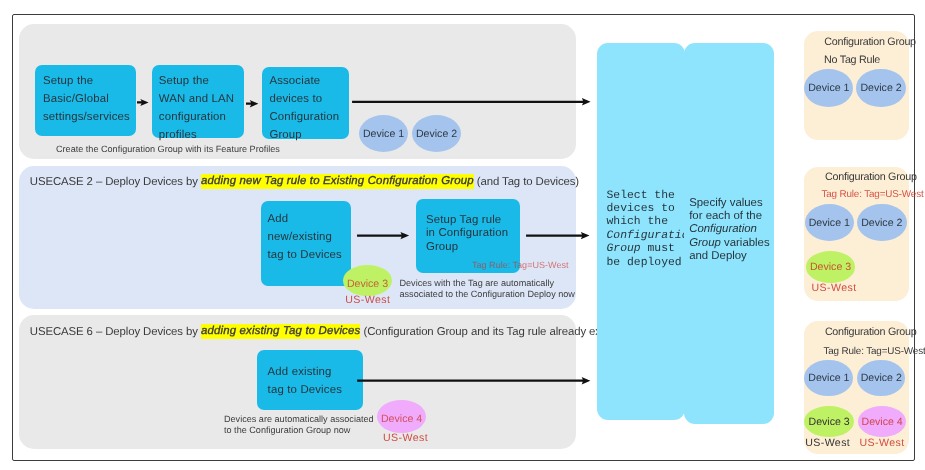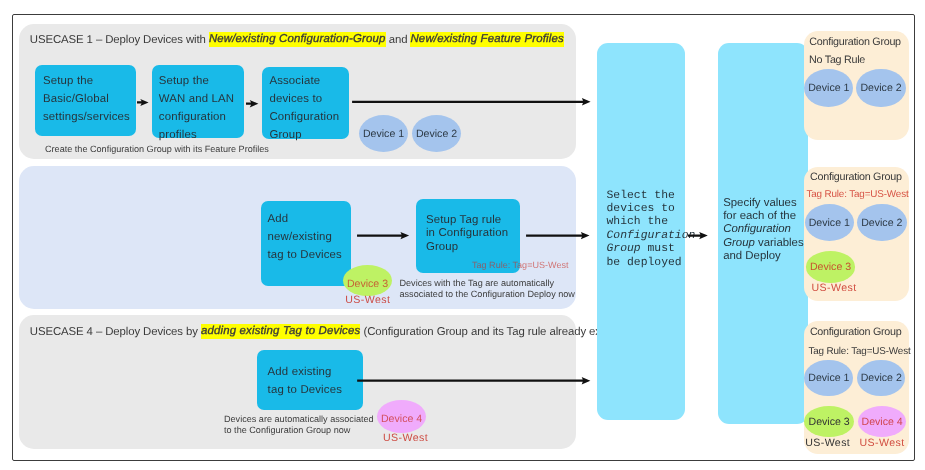--- a/index.html
+++ b/index.html
@@ -40,38 +40,37 @@
 
   
   .ell{position:absolute;border-radius:50%;display:flex;align-items:center;
        justify-content:center;font-size:10.6px;white-space:nowrap;}
   .ell.blue{background:#a4c4ed;color:#2d3a46;}
   .ell.green{background:#bef264;}
   .ell.cyan{background:#f0abfc;}
 
   
   .cg{position:absolute;background:#fdeed6;border-radius:14px;}
-  .cg .cgt{position:absolute;white-space:nowrap;font-size:10.75px;letter-spacing:-0.28px;color:#3a3a3a;}
+  .cg .cgt{position:absolute;white-space:nowrap;font-size:10.75px;letter-spacing:-0.28px;color:#3a3a3a;margin-left:15px;}
   .cg .cgt.red{color:rgba(210,60,48,0.88);}
 
   
   .note{position:absolute;font-size:9.1px;line-height:10.4px;color:#3c3c3c;
         white-space:nowrap;}
   .taglabel{position:absolute;font-size:9.05px;color:rgba(200,45,35,0.62);white-space:nowrap;}
   .uswest{position:absolute;font-size:10.6px;letter-spacing:0.4px;color:rgba(200,45,35,0.84);white-space:nowrap;}
   .uswest.dark{color:#333333;}
 </style>
 </head>
 <body>
 
 <div id="canvas">
   <div class="frame"></div>
 
   <div class="uc uc1"></div>
-  <div class="uc-title" style="left:29.8px;top:33.6px;"><span>USECASE 1 – Deploy Devices with </span><span class="hl">New/existing Configuration-Group</span><span> and </span><span class="hl">New/existing Feature Profiles</span></div>
 
   <div class="procbox" style="left:34.5px;top:65.4px;width:101.6px;height:70.8px;">
       <div class="lbl">Setup the<br>Basic/Global<br>settings/services</div>
     </div>
   <svg class="arrowsvg" style="left:137.20px;top:98.65px;" width="11.60" height="6.90" viewBox="0 0 11.60 6.90">
       <path d="M0.00,2.35 L4.60,2.35 L3.30,0.00 L11.60,3.45 L3.30,6.90 L4.60,4.55 L0.00,4.55 Z"></path>
     </svg>
   <div class="procbox" style="left:152px;top:65px;width:92px;height:73px;">
       <div class="lbl" style="left:6.8px;top:6.5px;">Setup the<br>WAN and LAN<br>configuration<br>profiles</div>
     </div>
@@ -86,23 +85,24 @@
       <path d="M0.00,2.70 L231.10,2.70 L230.00,0.00 L238.70,3.80 L230.00,7.60 L231.10,4.90 L0.00,4.90 Z"></path>
     </svg>
 
   <div class="ell blue" style="left:359px;top:115px;width:49px;height:37px;">
       <span>Device 1</span>
     </div>
   <div class="ell blue" style="left:412px;top:115px;width:49px;height:37px;">
       <span>Device 2</span>
     </div>
 
-  <div class="note" style="left:45px;top:144px;text-align:center;">Create the Configuration Group with its Feature Profiles</div>
+  <div class="note" style="left:56px;top:144px;text-align:center;">Create the Configuration Group with its Feature Profiles</div>
 
   <div class="uc uc2"></div>
+  <div class="uc-title" style="left:29.8px;top:175.6px;"><span>USECASE 2 – Deploy Devices by </span><span class="hl">adding new Tag rule to Existing Configuration Group</span><span> (and Tag to Devices)</span></div>
 
   <div class="procbox" style="left:261px;top:201px;width:90px;height:85px;">
       <div class="lbl" style="left:6.5px;top:8.8px;">Add<br>new/existing<br>tag to Devices</div>
     </div>
   <svg class="arrowsvg" style="left:356.70px;top:231.90px;" width="52.20" height="7.20" viewBox="0 0 52.20 7.20">
       <path d="M0.00,2.50 L44.60,2.50 L43.50,0.00 L52.20,3.60 L43.50,7.20 L44.60,4.70 L0.00,4.70 Z"></path>
     </svg>
   <div class="procbox" style="left:416.2px;top:198.6px;width:103.9px;height:74px;">
       <div class="lbl" style="left:9.7px;top:15.3px;line-height:13.5px;">Setup Tag rule<br>in Configuration<br>Group</div>
     </div>
@@ -114,21 +114,21 @@
 
   <div class="ell green" style="left:342.8px;top:264.5px;width:49.4px;height:31.5px;color:rgba(200,45,35,0.72);padding-top:7px;box-sizing:border-box;">
       <span>Device 3</span>
     </div>
   <div class="uswest" style="left:345.3px;top:293.7px;">US-West</div>
 
   <div class="note" style="left:399.5px;top:278px;">Devices with the Tag are automatically</div>
   <div class="note" style="left:399.5px;top:288.5px;">associated to the Configuration Deploy now</div>
 
   <div class="uc uc3"></div>
-  <div class="uc-title" style="left:29.8px;top:325.6px;"><span>USECASE 4 – Deploy Devices by </span><span class="hl">adding existing Tag to Devices</span><span> (Configuration Group and its Tag rule already exists)</span></div>
+  <div class="uc-title" style="left:29.8px;top:325.6px;"><span>USECASE 6 – Deploy Devices by </span><span class="hl">adding existing Tag to Devices</span><span> (Configuration Group and its Tag rule already exists)</span></div>
 
   <div class="procbox" style="left:257px;top:350px;width:106px;height:60px;">
       <div class="lbl" style="left:10.6px;top:13.1px;">Add existing<br>tag to Devices</div>
     </div>
   <svg class="arrowsvg" style="left:357.00px;top:376.60px;" width="233.50" height="7.40" viewBox="0 0 233.50 7.40">
       <path d="M0.00,2.60 L225.90,2.60 L224.80,0.00 L233.50,3.70 L224.80,7.40 L225.90,4.80 L0.00,4.80 Z"></path>
     </svg>
 
   <div class="ell cyan" style="left:377.2px;top:400px;width:48.8px;height:33.1px;color:rgba(200,45,35,0.72);padding-top:5px;box-sizing:border-box;">
       <span>Device 4</span>
@@ -137,21 +137,21 @@
 
   <div class="note" style="left:224px;top:414px;">Devices are automatically associated</div>
   <div class="note" style="left:224px;top:424.5px;">to the Configuration Group now</div>
 
   <div class="tall" style="left:597px;top:43px;width:88px;height:377px;">
     <div class="lbl" style="left:9.5px;top:146.5px;font-family:Liberation Mono, monospace;">Select&nbsp;the<br>devices&nbsp;to<br>which&nbsp;the<br><i>Configuration</i><br><i>Group</i>&nbsp;must<br>be&nbsp;deployed</div>
   </div>
   <svg class="arrowsvg" style="left:687.70px;top:231.90px;" width="19.80" height="7.20" viewBox="0 0 19.80 7.20">
       <path d="M0.00,2.50 L12.40,2.50 L11.20,0.00 L19.80,3.60 L11.20,7.20 L12.40,4.70 L0.00,4.70 Z"></path>
     </svg>
-  <div class="tall" style="left:718px;top:43px;width:90px;height:381px;">
+  <div class="tall" style="left:684px;top:43px;width:90px;height:381px;">
     <div class="lbl" style="left:5.2px;top:153.5px;">Specify&nbsp;values<br>for&nbsp;each&nbsp;of&nbsp;the<br><i>Configuration</i><br><i>Group</i>&nbsp;variables<br>and&nbsp;Deploy</div>
   </div>
 
   <div class="cg" style="left:804px;top:31px;width:105px;height:109px;">
     <div class="cgt" style="left:5.3px;top:5.2px;">Configuration Group</div>
     <div class="cgt" style="left:5.1px;top:22.6px;">No Tag Rule</div>
     <div class="ell blue" style="left:0.2px;top:37.7px;width:49.3px;height:38.3px;">
         <span>Device 1</span>
       </div>
     <div class="ell blue" style="left:52.4px;top:37.7px;width:49.3px;height:38.3px;">

